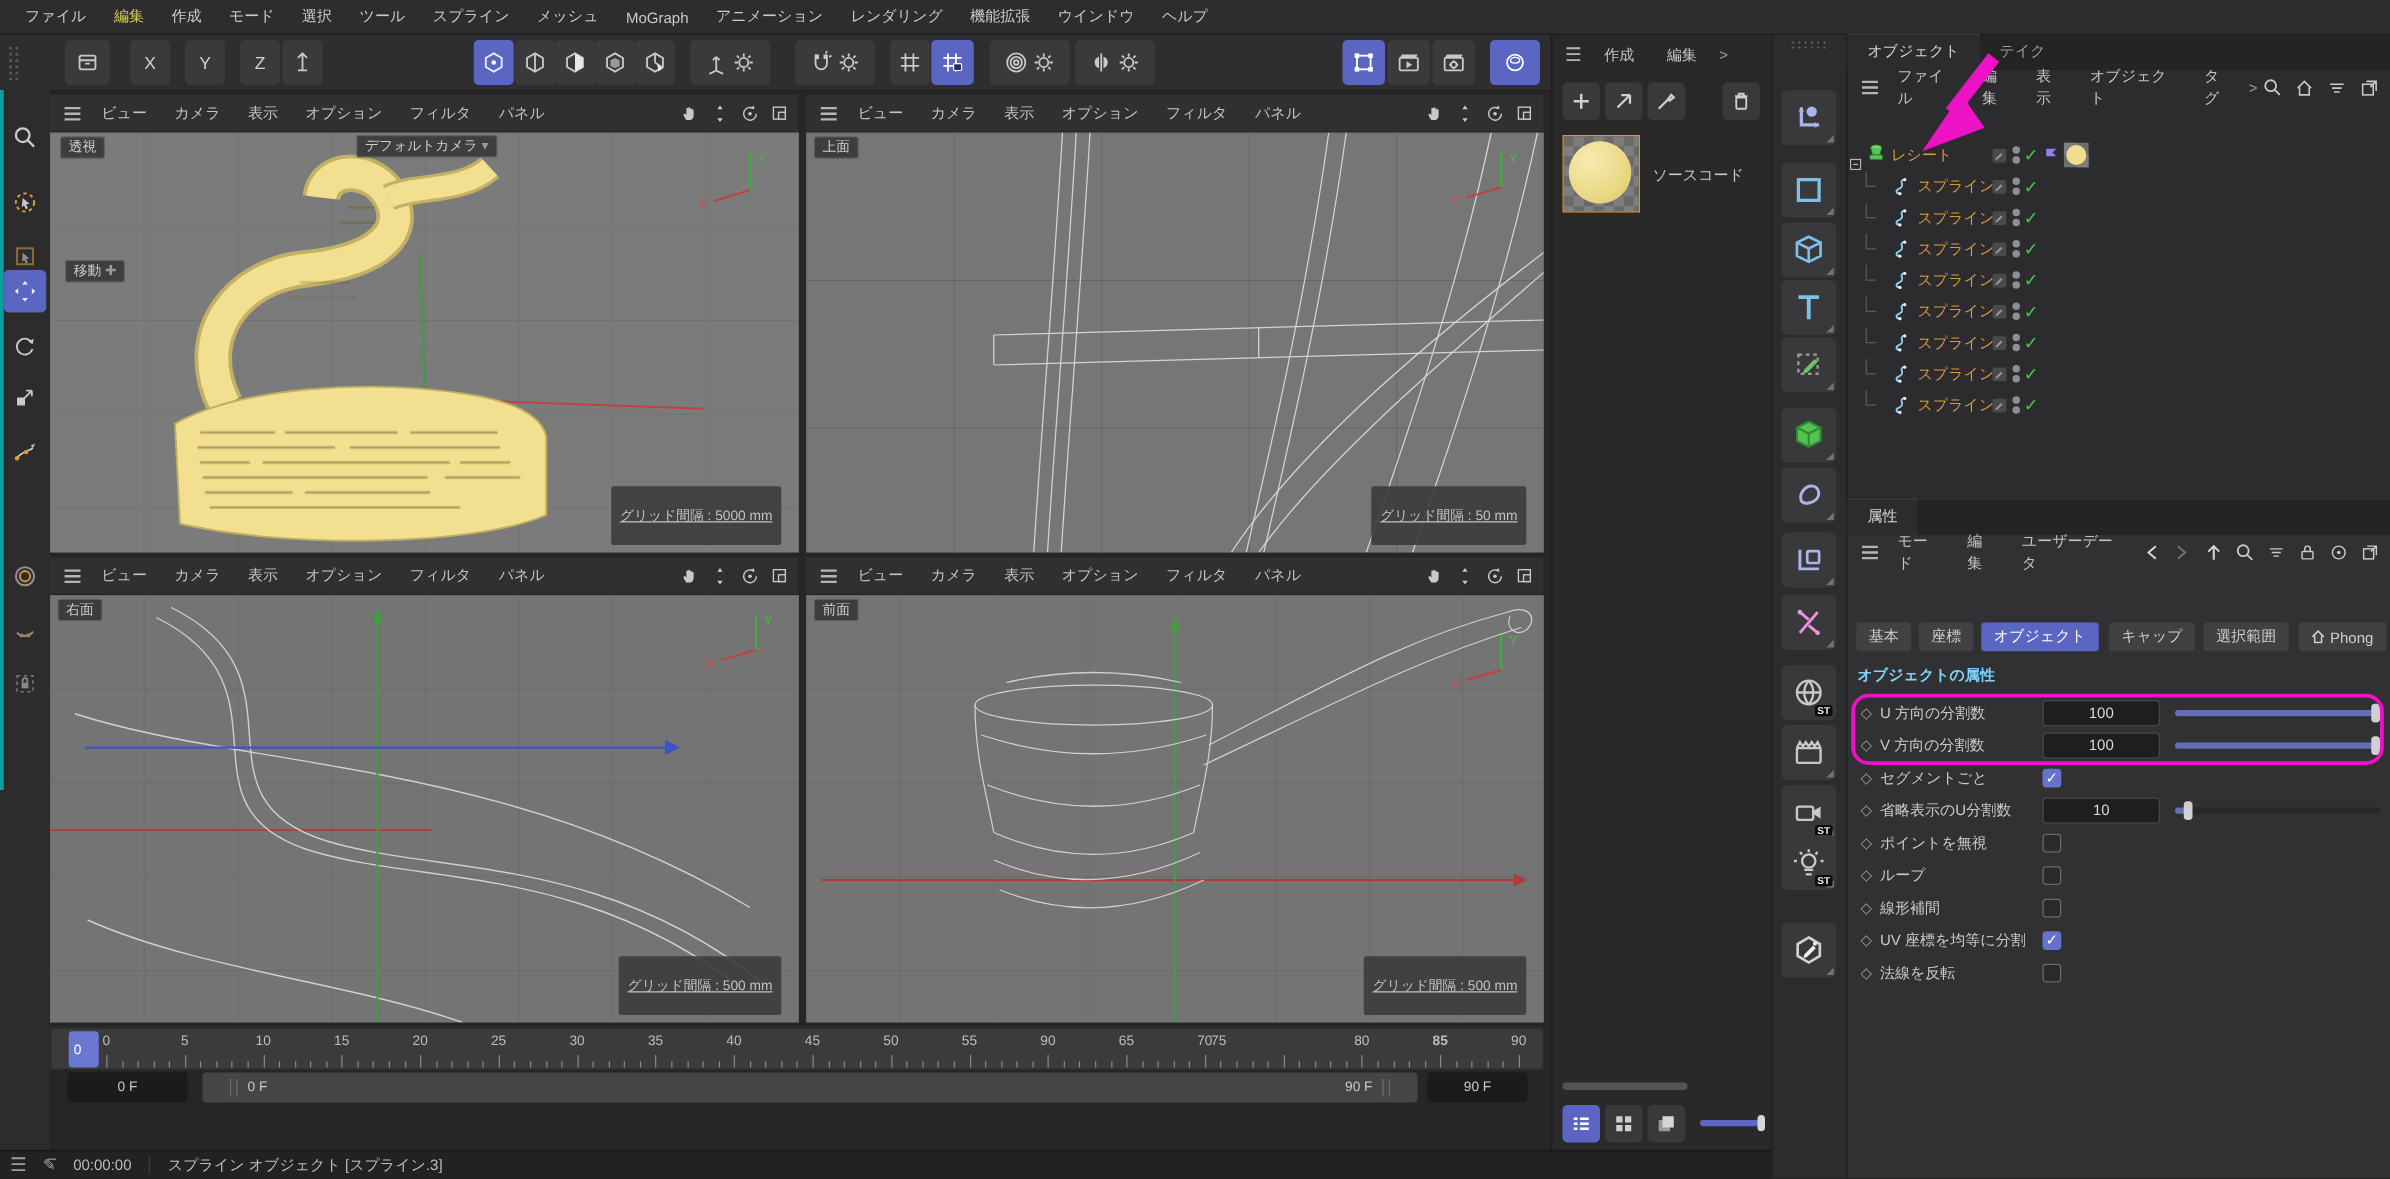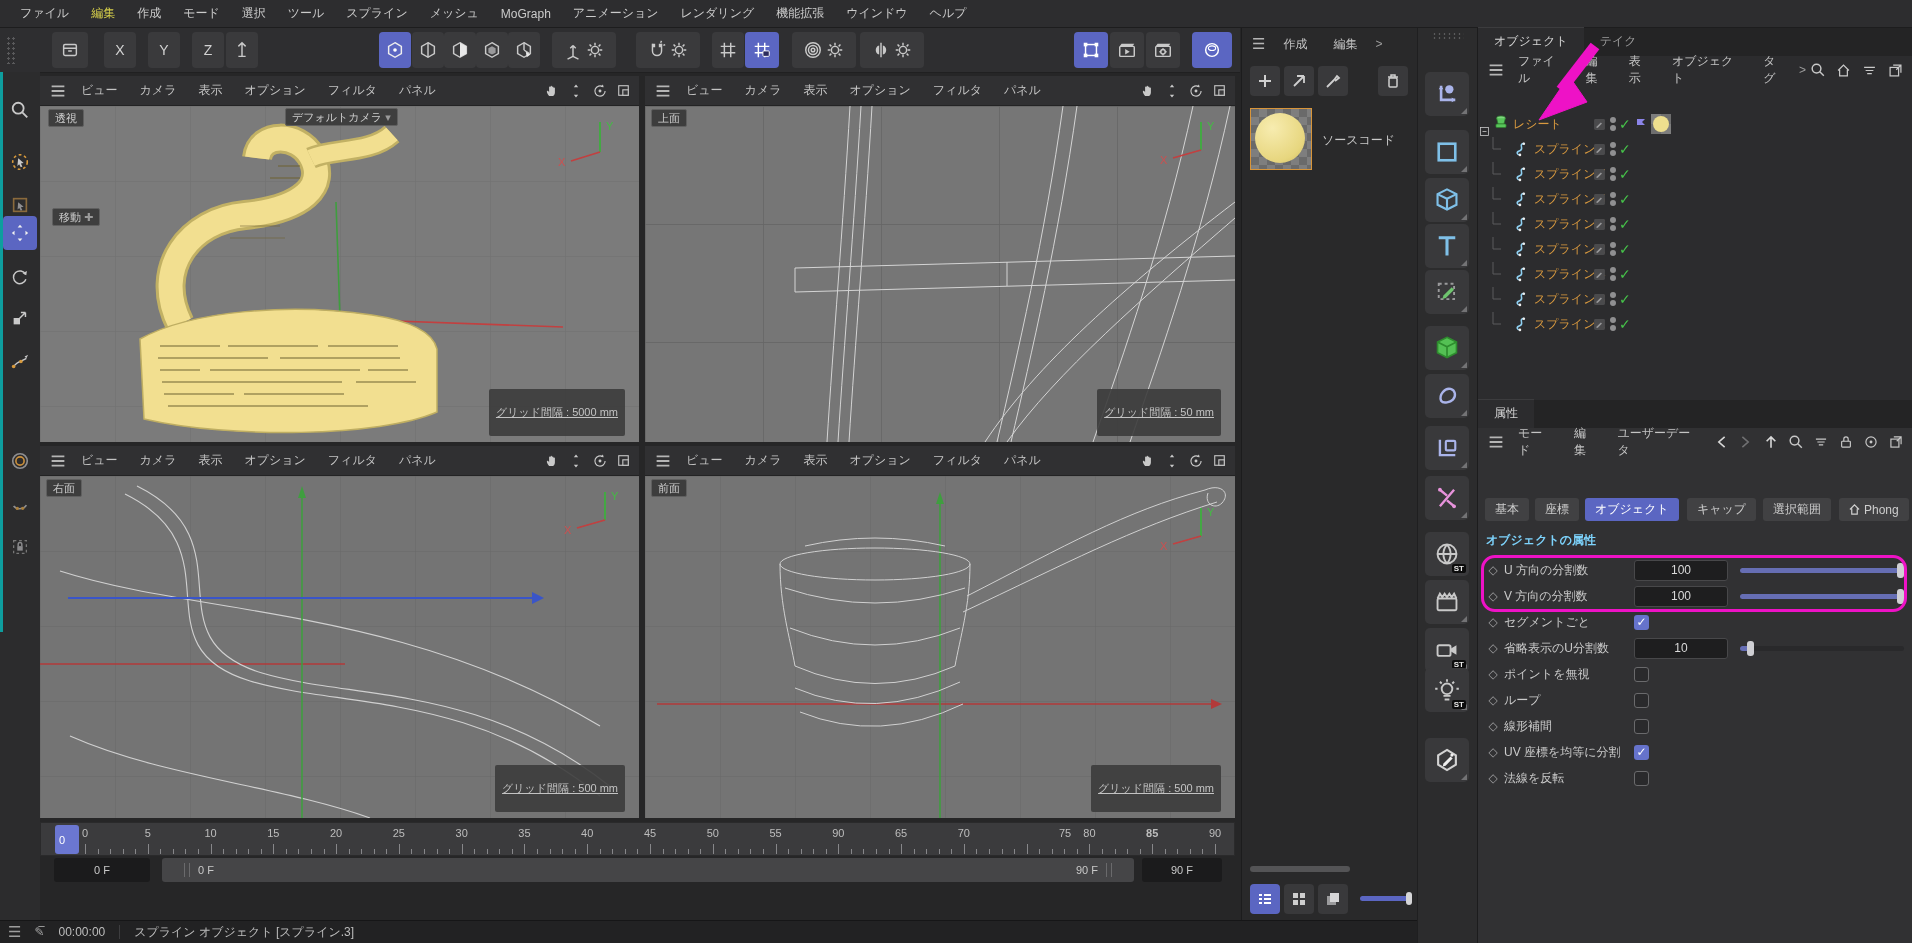--- a/index.html
+++ b/index.html
@@ -743,21 +743,21 @@
       <div class="tick" style="left: 885.222px; height: 5px;"></div>
       <div class="tick" style="left: 897.778px; height: 5px;"></div>
       <div class="tick" style="left: 910.333px; height: 5px;"></div>
       <div class="tick" style="left: 922.889px; height: 10px;"></div>
       <div class="ticknum" style="left: 922.889px;">70</div>
       <div class="tick" style="left: 935.444px; height: 5px;"></div>
       <div class="tick" style="left: 948px; height: 5px;"></div>
       <div class="tick" style="left: 960.556px; height: 5px;"></div>
       <div class="tick" style="left: 973.111px; height: 5px;"></div>
       <div class="tick" style="left: 985.667px; height: 10px;"></div>
-      <div class="ticknum" style="left: 1024px;">75</div>
+      <div class="ticknum" style="left: 934px;">75</div>
       <div class="tick" style="left: 998.222px; height: 5px;"></div>
       <div class="tick" style="left: 1010.78px; height: 5px;"></div>
       <div class="tick" style="left: 1023.33px; height: 5px;"></div>
       <div class="tick" style="left: 1035.89px; height: 5px;"></div>
       <div class="tick" style="left: 1048.44px; height: 10px;"></div>
       <div class="ticknum" style="left: 1048.44px;">80</div>
       <div class="tick" style="left: 1061px; height: 5px;"></div>
       <div class="tick" style="left: 1073.56px; height: 5px;"></div>
       <div class="tick" style="left: 1086.11px; height: 5px;"></div>
       <div class="tick" style="left: 1098.67px; height: 5px;"></div>

